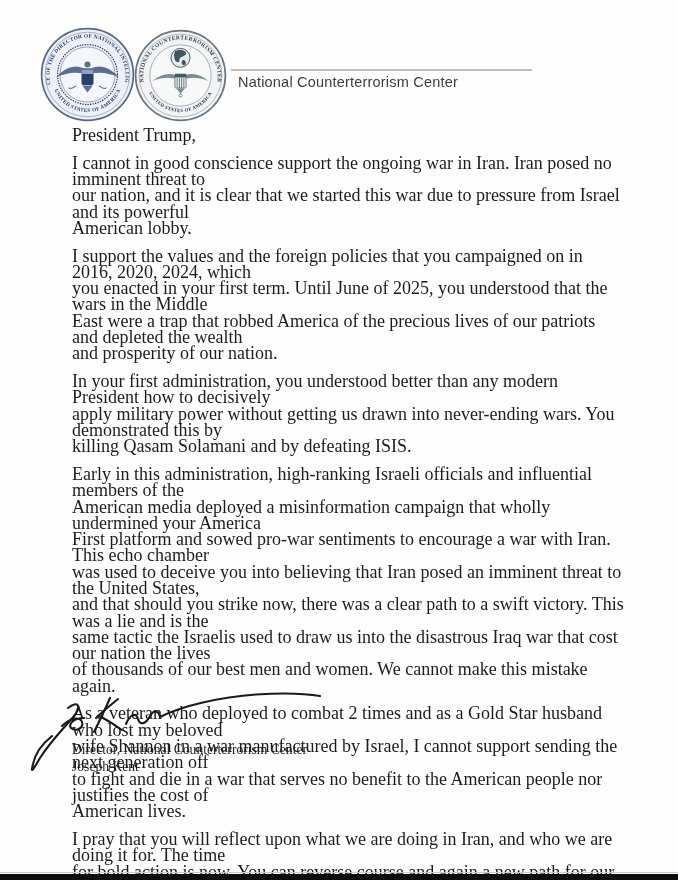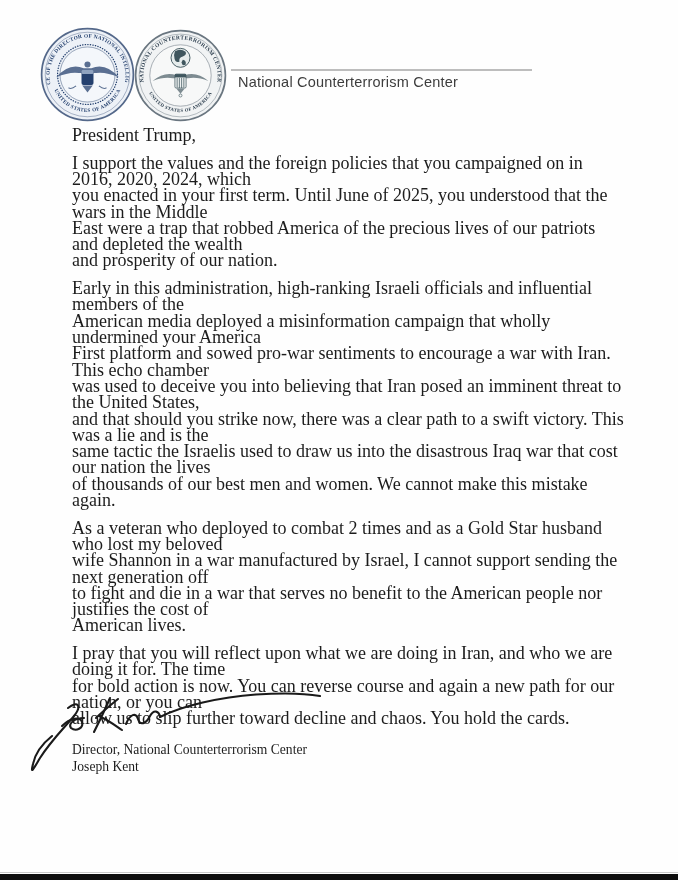--- a/index.html
+++ b/index.html
@@ -98,24 +98,30 @@
       <path d="M45.5 64 L50 69.5 L54.5 64 Z" fill="#7d8b91"></path>
       <circle cx="50" cy="71.5" r="1.6" fill="none" stroke="#3f565e" stroke-width="0.7"></circle>
     </g>
   </svg>
 
   <div class="org-divider"></div>
   <div class="org-line2">National Counterterrorism Center</div>
 
   <div class="letter">
     <p>President Trump,</p>
+    <p>I cannot in good conscience support the ongoing war in Iran. Iran posed no imminent threat to
+our nation, and it is clear that we started this war due to pressure from Israel and its powerful
+American lobby.</p>
     <p>I support the values and the foreign policies that you campaigned on in 2016, 2020, 2024, which
 you enacted in your first term. Until June of 2025, you understood that the wars in the Middle
 East were a trap that robbed America of the precious lives of our patriots and depleted the wealth
 and prosperity of our nation.</p>
+    <p>In your first administration, you understood better than any modern President how to decisively
+apply military power without getting us drawn into never-ending wars. You demonstrated this by
+killing Qasam Solamani and by defeating ISIS.</p>
     <p>Early in this administration, high-ranking Israeli officials and influential members of the
 American media deployed a misinformation campaign that wholly undermined your America
 First platform and sowed pro-war sentiments to encourage a war with Iran. This echo chamber
 was used to deceive you into believing that Iran posed an imminent threat to the United States,
 and that should you strike now, there was a clear path to a swift victory. This was a lie and is the
 same tactic the Israelis used to draw us into the disastrous Iraq war that cost our nation the lives
 of thousands of our best men and women. We cannot make this mistake again.</p>
     <p>As a veteran who deployed to combat 2 times and as a Gold Star husband who lost my beloved
 wife Shannon in a war manufactured by Israel, I cannot support sending the next generation off
 to fight and die in a war that serves no benefit to the American people nor justifies the cost of

